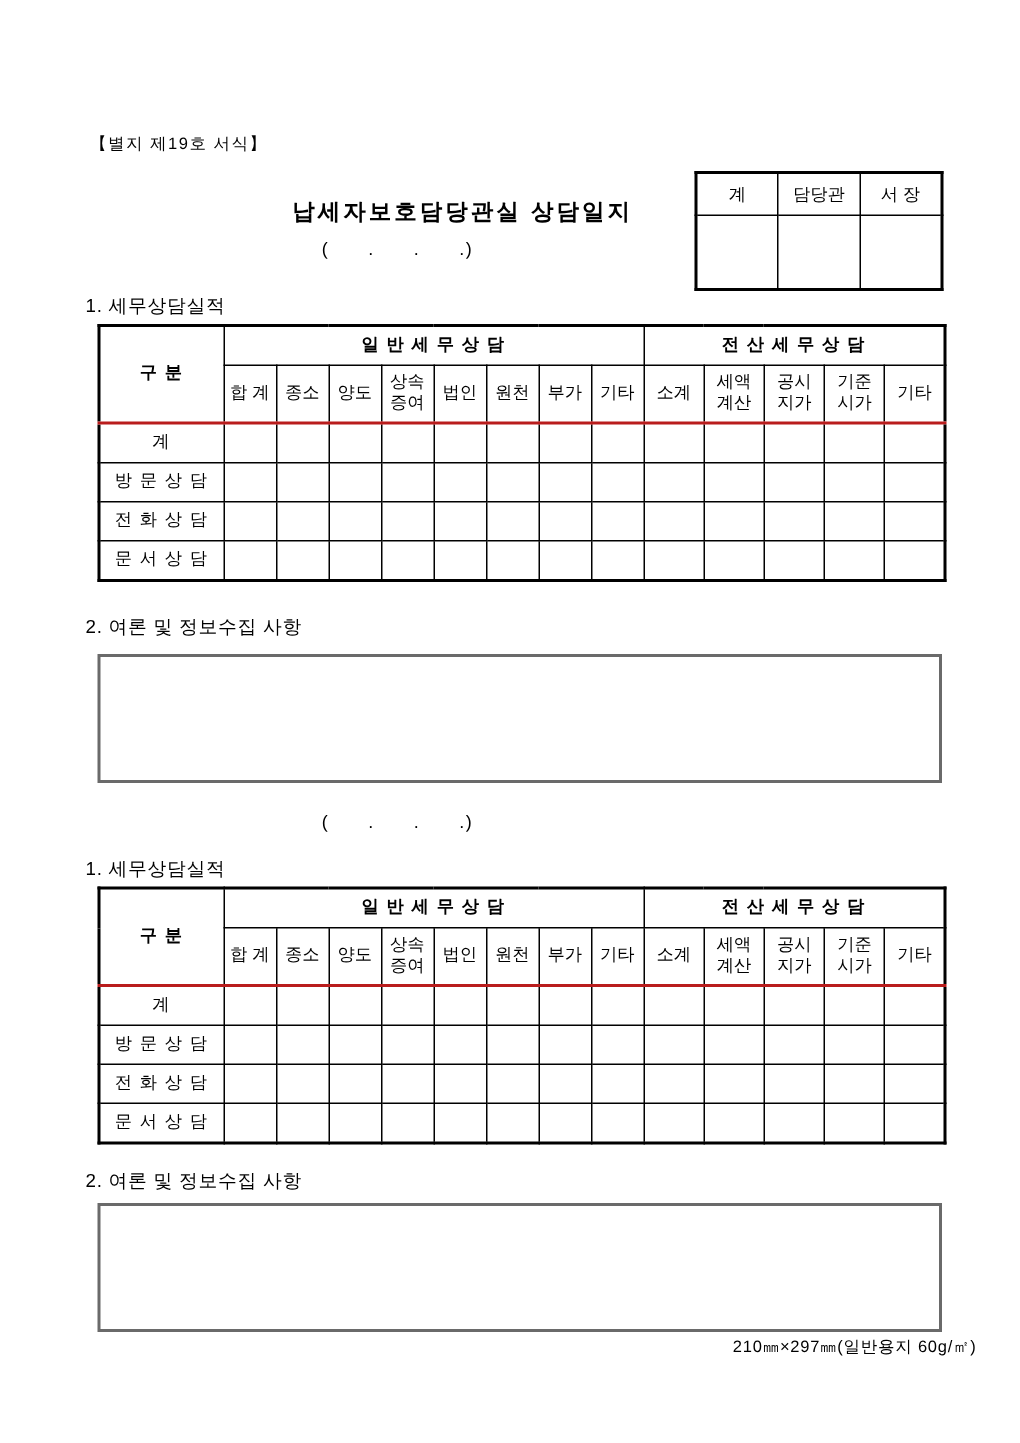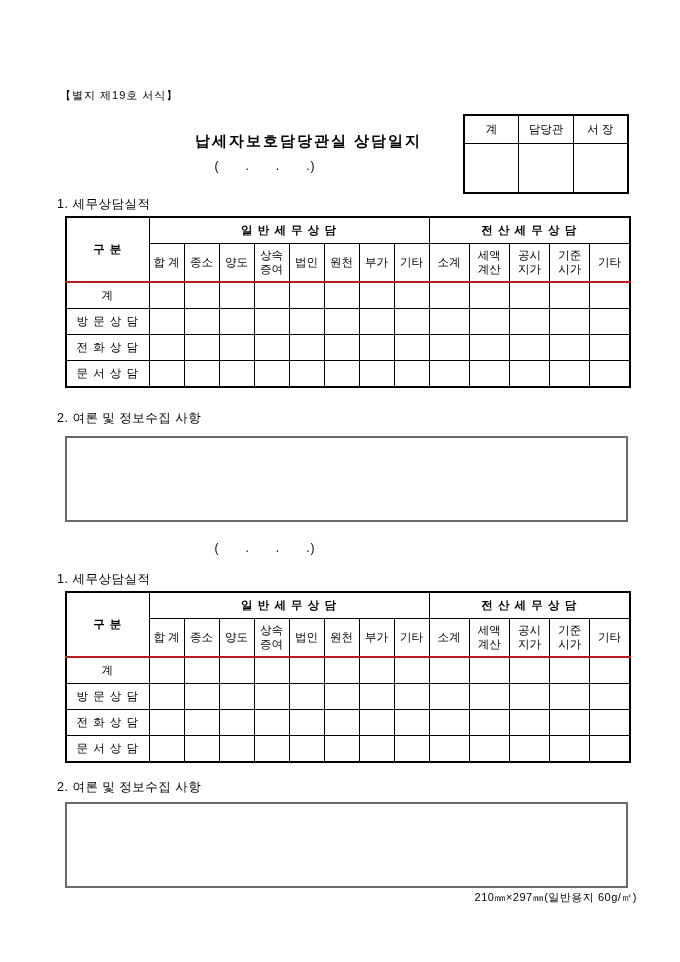--- a/index.html
+++ b/index.html
@@ -111,21 +111,21 @@
     height: 82px;
     border: 2px solid #6a6a6a;
     background: #fff;
   }
   .b1 { top: 436px; }
   .b2 { top: 802px; }
 
   .footer-note {
     position: absolute;
     top: 890px;
-    right: 43px;
+    right: 29px;
     font-size: 11px;
     letter-spacing: 0.5px;
   }
 </style>
 </head>
 <body>
 
 <div class="page">
 
   <div class="form-number">【별지 제19호 서식】</div>

